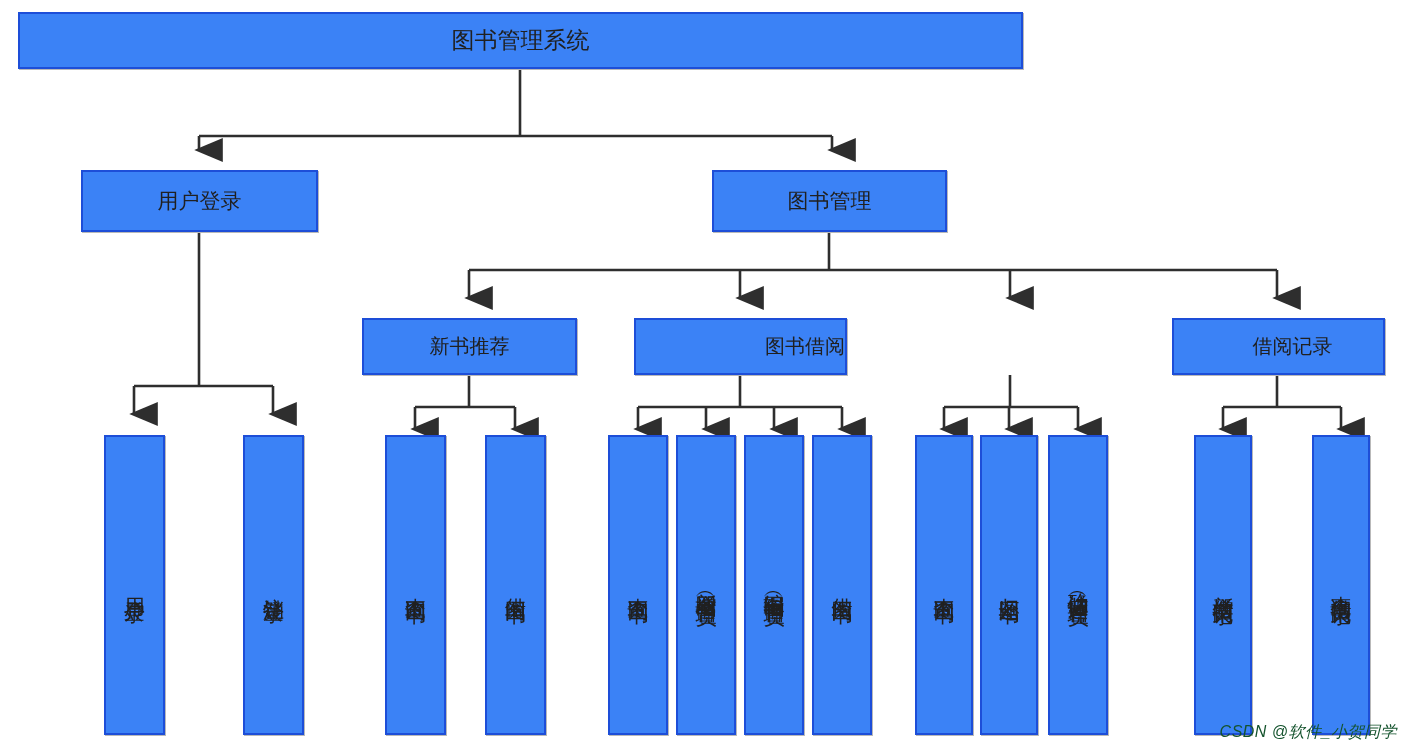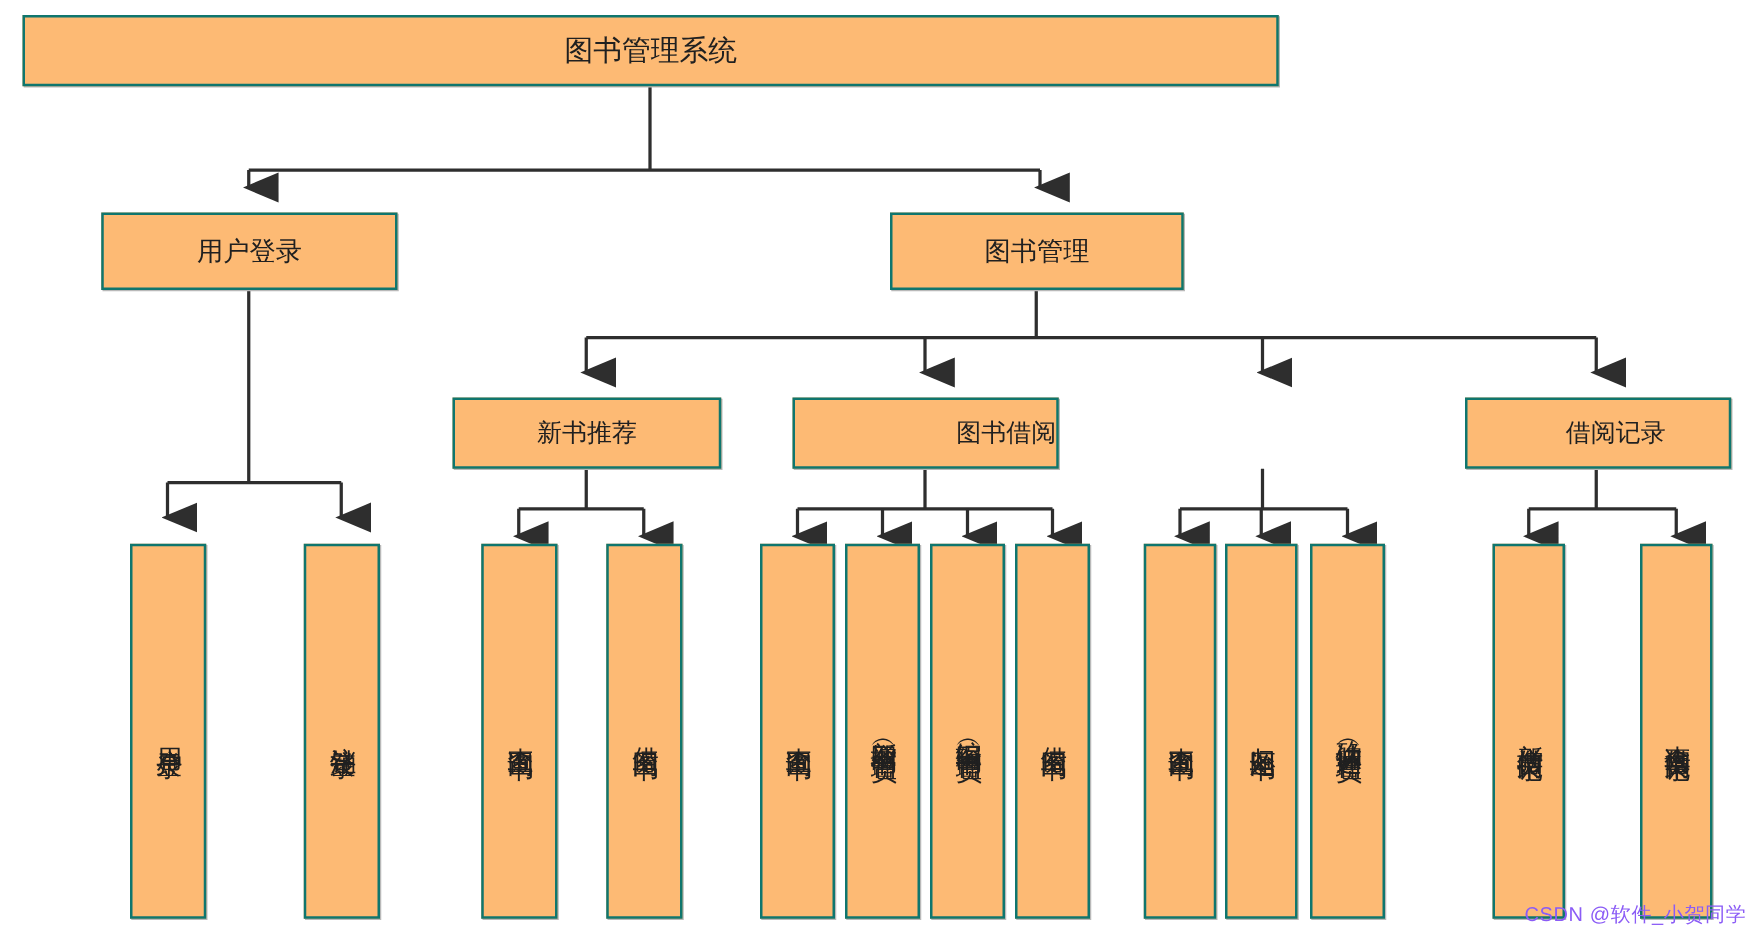--- a/index.html
+++ b/index.html
@@ -22,22 +22,22 @@
     position: absolute;
     left: 0;
     top: 0;
     width: 1405px;
     height: 747px;
     pointer-events: none;
   }
   .node {
     position: absolute;
     box-sizing: border-box;
-    background: #fdba74;
-    border: 2px solid #0f766e;
+    background: #3b82f6;
+    border: 2px solid #1d4ed8;
     display: flex;
     align-items: center;
     justify-content: center;
     color: #202020;
     box-shadow: 1px 1px 0 #b9b9b9;
   }
   .node.root {
     font-size: 23px;
   }
   .node.level1 {
@@ -58,23 +58,24 @@
     letter-spacing: 2px;
     line-height: 1.05;
     white-space: nowrap;
     text-align: center;
   }
   .watermark {
     position: absolute;
     right: 8px;
     bottom: 4px;
     font-size: 16px;
-    color: #8b5cf6;
+    color: #14532d;
     letter-spacing: 0.5px;
     white-space: nowrap;
+    font-style: italic;
   }
 </style>
 </head>
 <body>
 
 <div id="canvas">
 
   <svg class="wires" viewBox="0 0 1405 747" xmlns="http://www.w3.org/2000/svg">
     <defs>
       <marker id="arrow" viewBox="0 0 12 12" refX="6" refY="10" markerWidth="11" markerHeight="11" orient="auto-start-reverse">

